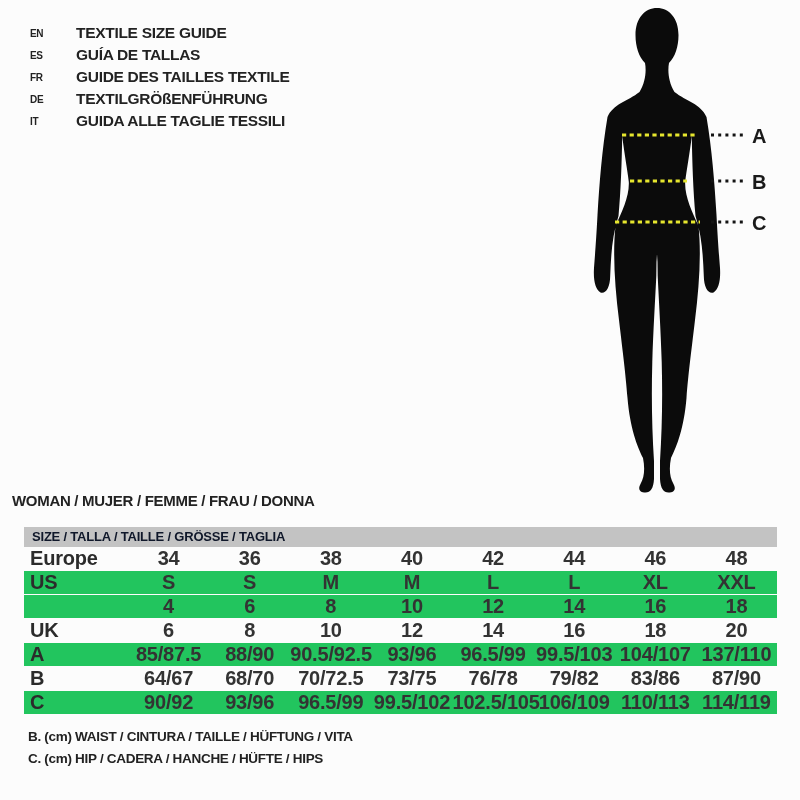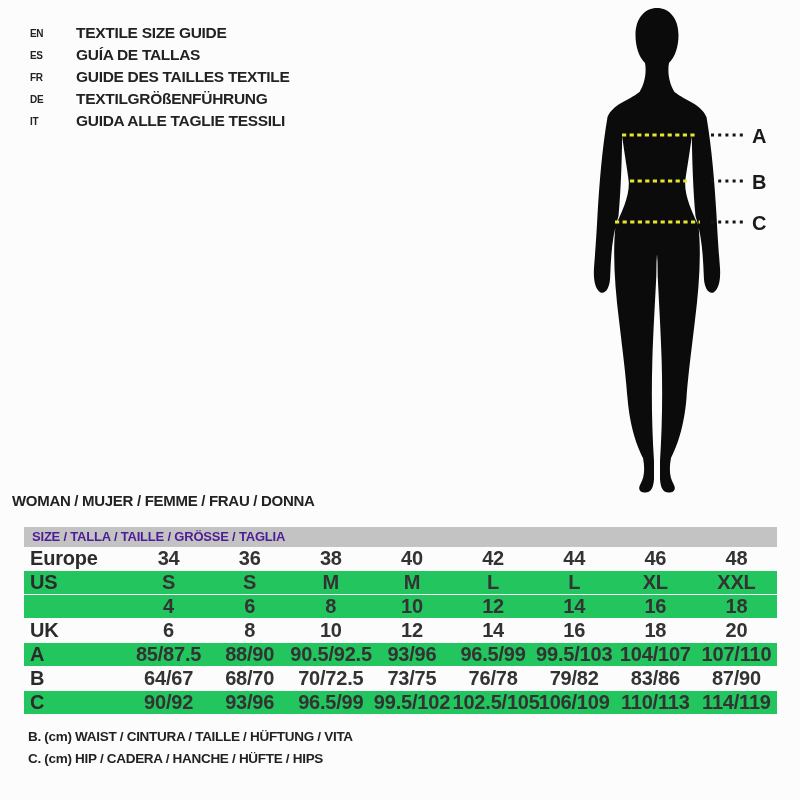--- a/index.html
+++ b/index.html
@@ -22,21 +22,21 @@
   .figure-svg{left:560px;top:0;}
 
   
   .section-title{left:12px;top:492px;font-weight:bold;font-size:15px;letter-spacing:-0.3px;white-space:nowrap;}
 
   
   .tbl-wrap{left:24px;top:527px;width:753px;}
   .tbl-header{
     height:20px;line-height:20px;background:#c3c3c3;
     font-weight:bold;font-size:13px;letter-spacing:-0.2px;
-    padding-left:8px;color:#4c1d95;white-space:nowrap;
+    padding-left:8px;color:#0f172a;white-space:nowrap;
   }
   table.size-table{
     width:753px;border-collapse:collapse;table-layout:fixed;
     font-weight:bold;font-size:20px;letter-spacing:-0.2px;color:#333;
   }
   table.size-table td{
     height:20px;text-align:center;vertical-align:middle;
     border-bottom:1px solid #fcfcfc;padding:0;white-space:nowrap;
   }
   table.size-table td.row-label{text-align:left;padding-left:6px;color:#2b2b2b;}
@@ -186,21 +186,21 @@
       </tr>
       <tr class="shaded">
         <td class="row-label">A</td>
         <td>85/87.5</td>
         <td>88/90</td>
         <td>90.5/92.5</td>
         <td>93/96</td>
         <td>96.5/99</td>
         <td>99.5/103</td>
         <td>104/107</td>
-        <td>107/110</td>
+        <td>137/110</td>
       </tr>
       <tr>
         <td class="row-label">B</td>
         <td>64/67</td>
         <td>68/70</td>
         <td>70/72.5</td>
         <td>73/75</td>
         <td>76/78</td>
         <td>79/82</td>
         <td>83/86</td>

